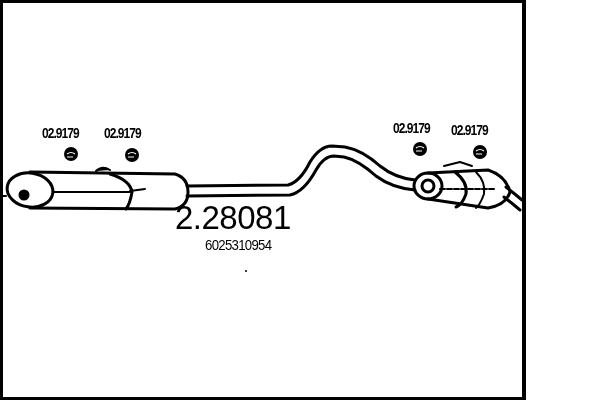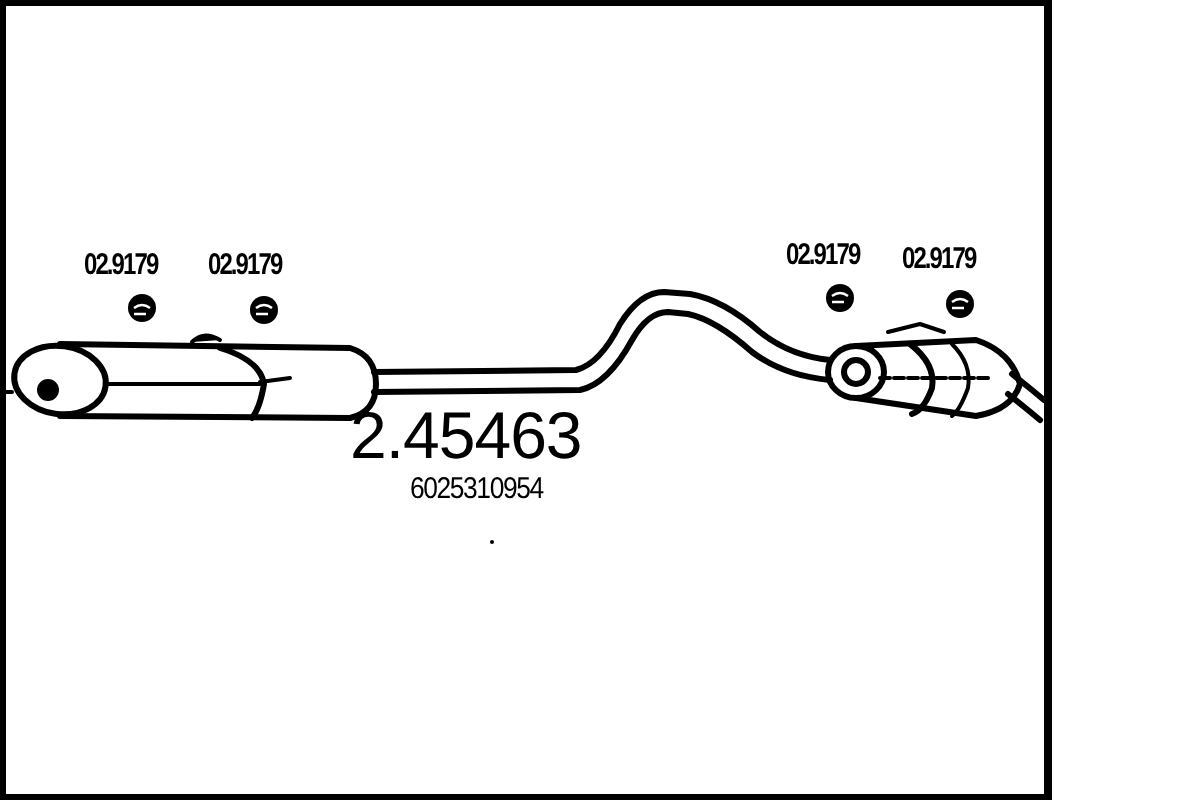--- a/index.html
+++ b/index.html
@@ -71,14 +71,14 @@
   </g>
 
   <circle cx="246" cy="271" r="1" fill="#000"></circle>
 </svg>
 
 <div class="label clamp-label" style="left:42px; top:124px;">02.9179</div>
 <div class="label clamp-label" style="left:104px; top:124px;">02.9179</div>
 <div class="label clamp-label" style="left:393px; top:119px;">02.9179</div>
 <div class="label clamp-label" style="left:451px; top:121px;">02.9179</div>
 
-<div class="label part-number" style="left:175px; top:199px;">2.45463</div>
+<div class="label part-number" style="left:175px; top:199px;">2.28081</div>
 <div class="label oe-number" style="left:205px; top:236px;">6025310954</div>
 
 </body></html>

